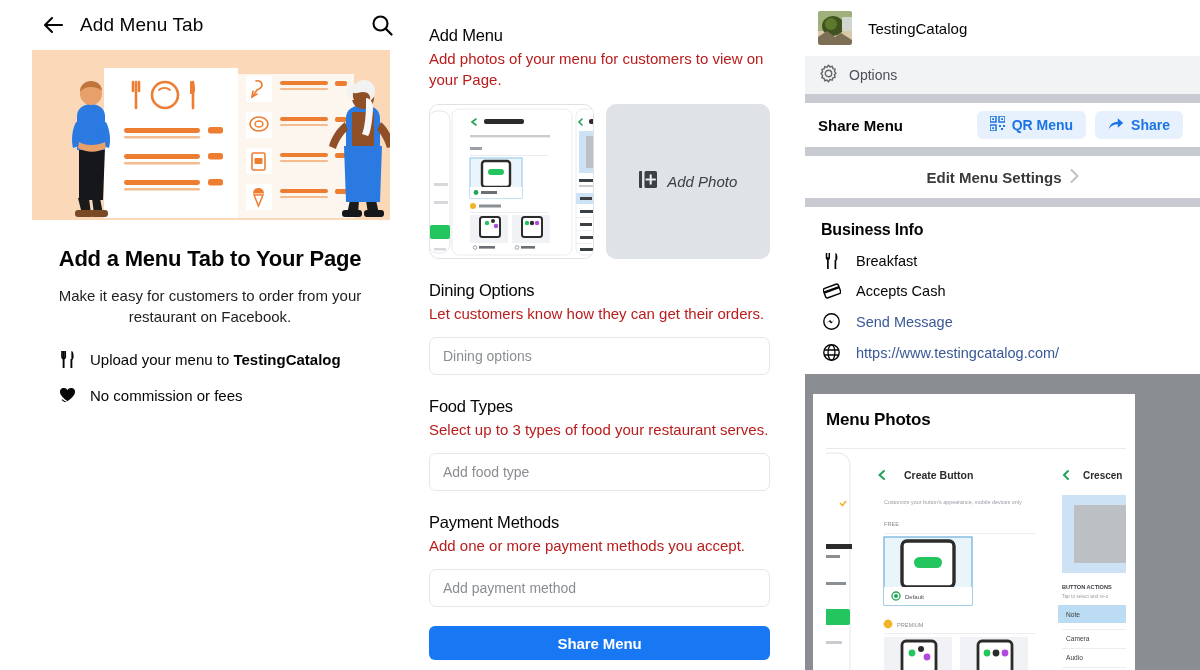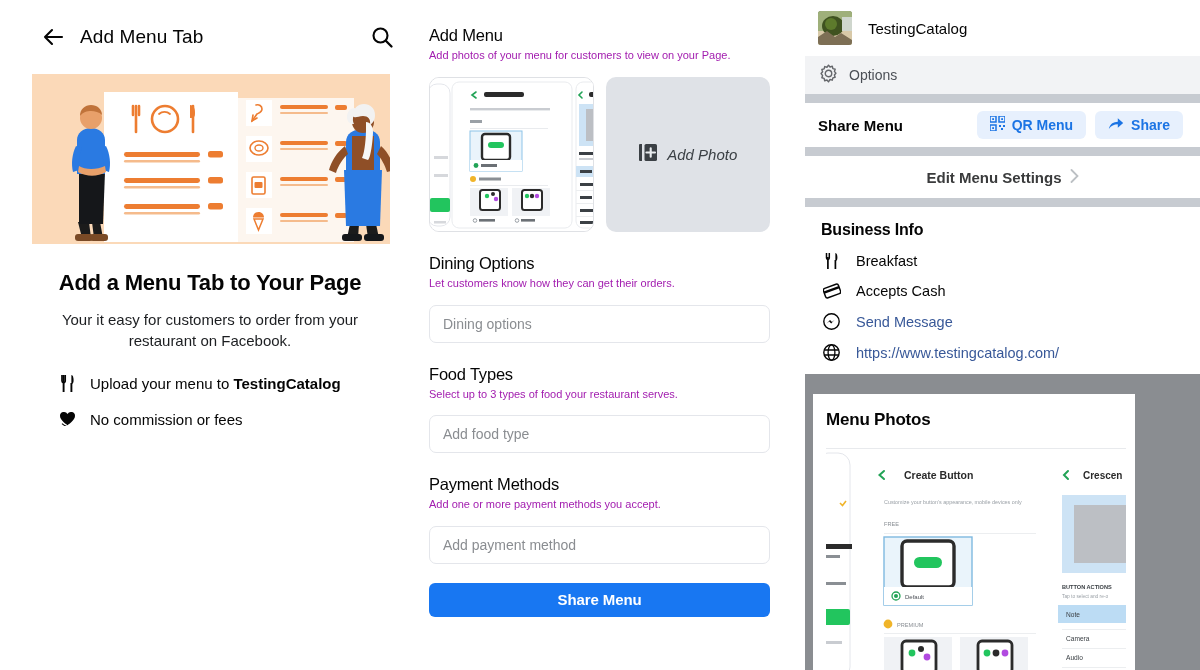--- a/index.html
+++ b/index.html
@@ -9,21 +9,21 @@
     font-family: "Liberation Sans", sans-serif;
     color: #050505;
     overflow: hidden;
   }
   .page { position: relative; width: 1200px; height: 670px; display: flex; }
 
   
   .col1 { width: 420px; position: relative; flex: none; }
   .c1-header {
     display: flex; align-items: center;
-    height: 74px; padding: 0 26px 0 40px;
+    height: 50px; padding: 0 26px 0 40px;
   }
   .back-arrow {
     width: 26px; height: 26px; flex: none;
     display: flex; align-items: center; justify-content: center;
   }
   .c1-title {
     font-size: 19px; font-weight: 400; color: #050505;
     margin-left: 14px; letter-spacing: .1px;
   }
   .c1-spacer { flex: 1; }
@@ -57,21 +57,21 @@
     font-size: 15px; line-height: 1.4; margin-left: 12px;
     max-width: 268px; color: #050505;
   }
   .c1-bullet .bt b { font-weight: 700; }
 
   
   .col2 { width: 385px; flex: none; padding: 26px 0 0 0; position: relative; }
   .c2-inner { padding-left: 9px; width: 350px; }
   .sec-title { font-size: 16.5px; font-weight: 400; letter-spacing: -.2px; }
   .sec-desc {
-    font-size: 11px; color: #a21caf; line-height: 1.4; margin-top: 3px;
+    font-size: 15px; color: #b91c1c; line-height: 1.4; margin-top: 3px;
   }
   .photo-row { display: flex; gap: 12px; margin-top: 14px; }
   .photo-thumb {
     width: 168px; height: 155px; border-radius: 10px;
     border: 1px solid #dfe1e5; overflow: hidden; background: #fff;
     position: relative;
   }
   .add-photo {
     width: 168px; height: 155px; border-radius: 10px;
     background: #dfe2e7; display: flex; align-items: center;
@@ -270,21 +270,21 @@
           <path d="M320 62h22v34h-22z" fill="#8f4f27"></path>
           <circle cx="331" cy="48" r="11" fill="#8f4f27"></circle>
           <path d="M321 42c0-8 5-12 11-12s11 4 11 11c0 5-2 8-5 10 1-6-2-9-7-9s-8 3-10 0z" fill="#f2f2f2"></path>
           <path d="M334 48c4 0 7 4 7 10s-2 26-5 28l-6-2c3-6 4-22 4-28z" fill="#f7f7f7"></path>
           <path d="M323 34c-5 0-8 4-8 9s3 7 7 7c-2-4-1-9 1-11z" fill="#f2f2f2"></path>
         </g>
       </svg>
     </div>
 
     <div class="c1-heading">Add a Menu Tab to Your Page</div>
-    <div class="c1-sub">Your it easy for customers to order from your restaurant on Facebook.</div>
+    <div class="c1-sub">Make it easy for customers to order from your restaurant on Facebook.</div>
 
     <div class="c1-bullets">
       <div class="c1-bullet">
         <div class="bi">
           <svg width="15" height="17" viewBox="0 0 15 17">
             <path d="M2 0v6a1.6 1.6 0 0 0 3.2 0V0" fill="none" stroke="#050505" stroke-width="1.7"></path>
             <path d="M3.6 0v17" stroke="#050505" stroke-width="1.9"></path>
             <path d="M11.4 0C13 0 13.6 3 13.6 5.5S12.6 9 11.4 9z" fill="#050505"></path>
             <path d="M11.4 8v9" stroke="#050505" stroke-width="1.9"></path>
           </svg>

